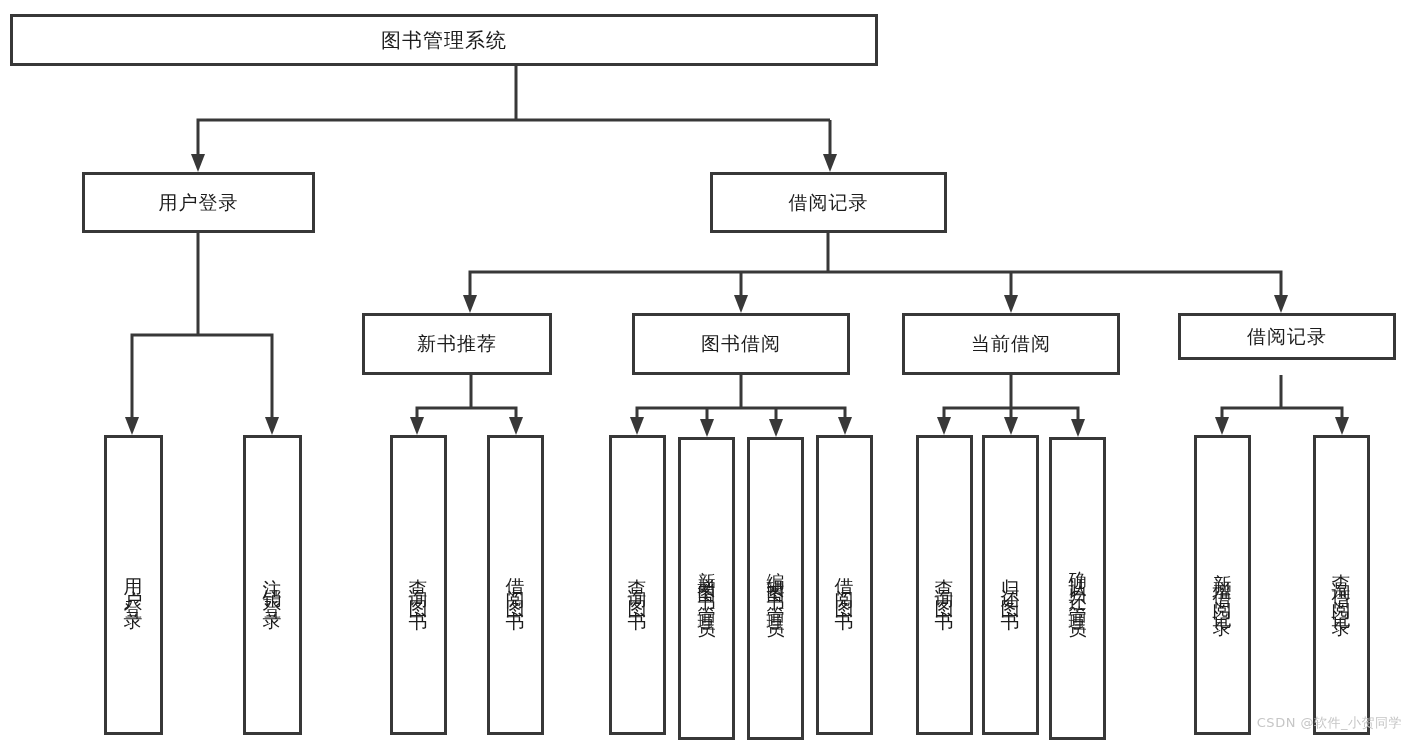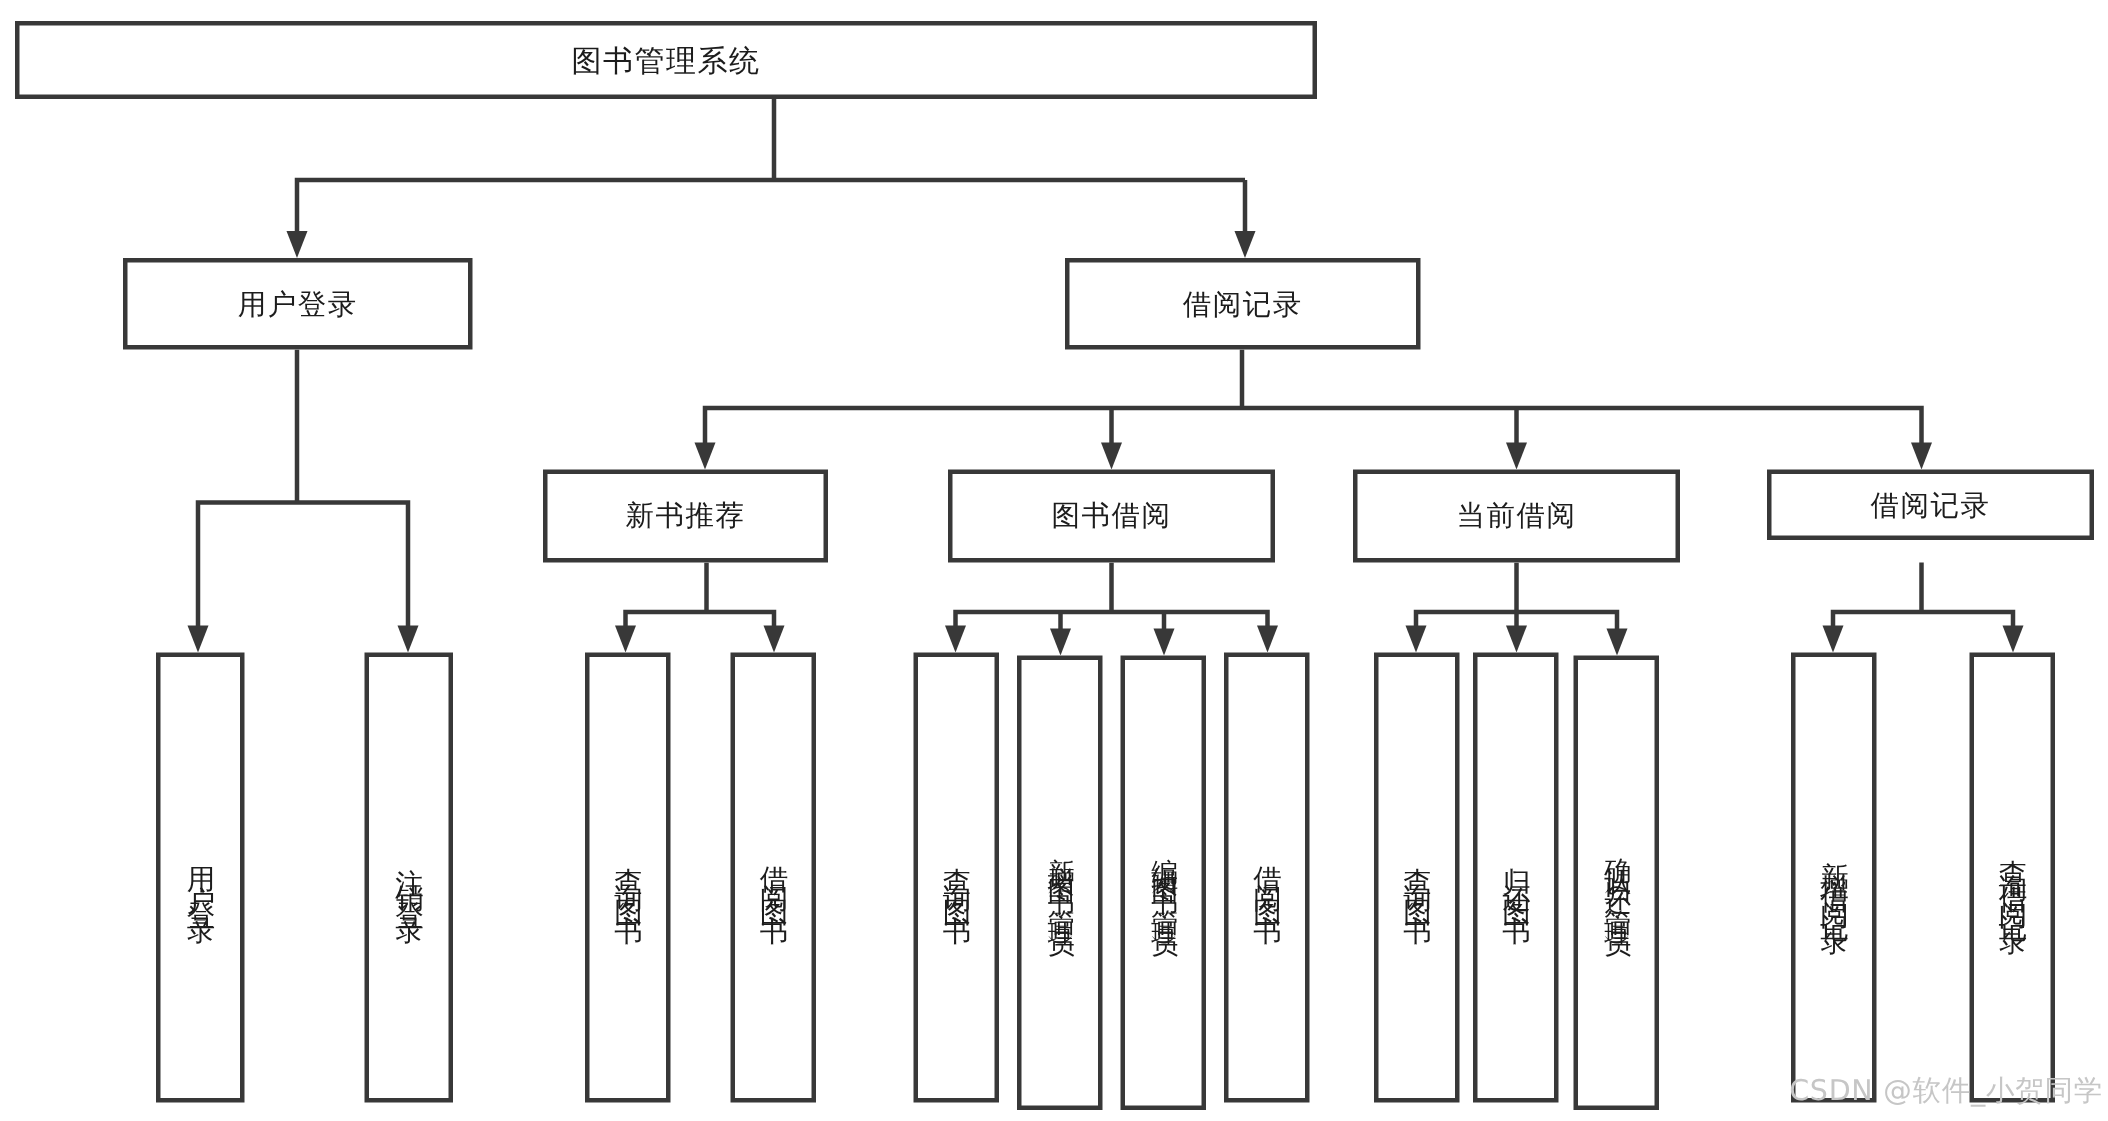--- a/index.html
+++ b/index.html
@@ -55,21 +55,21 @@
     letter-spacing:9px;
   }
   .node.leaf.long{
     letter-spacing:7px;
     font-size:18px;
   }
   .watermark{
     position:absolute;
     top:714px;
     right:3px;
-    font-size:19px;
+    font-size:13px;
     letter-spacing:0.5px;
     color:var(--watermark);
     white-space:nowrap;
     z-index:5;
   }
 </style>
 </head>
 <body>
 
 <div class="stage">

